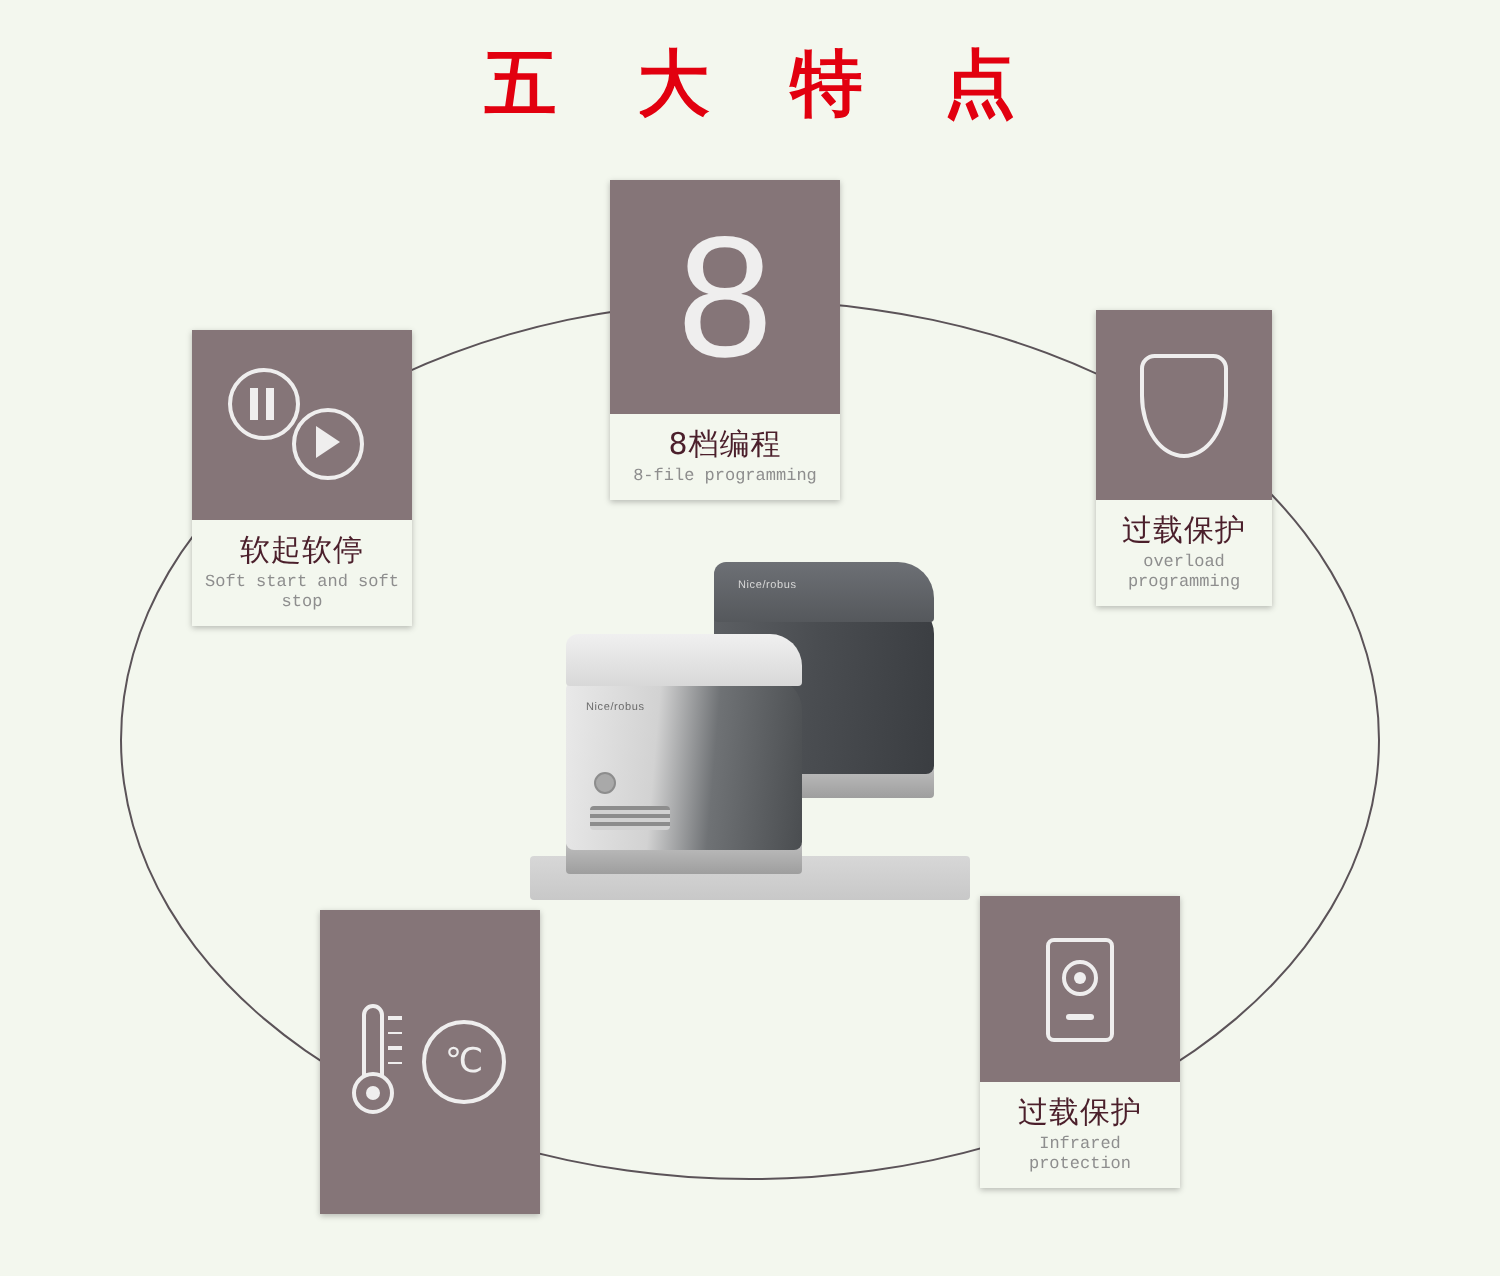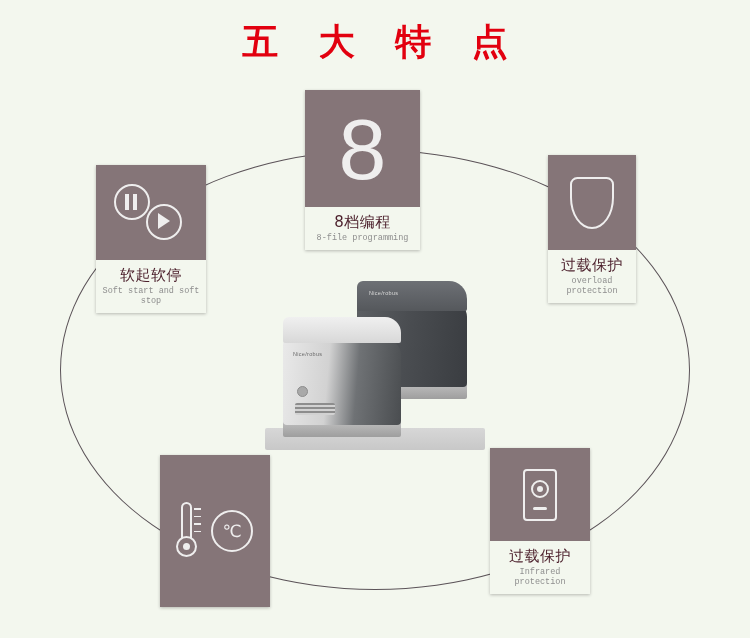--- a/index.html
+++ b/index.html
@@ -295,21 +295,21 @@
       <div class="en">Soft start and soft stop</div>
     </div>
   </div>
 
   <div class="card" id="card-overload">
     <div class="icon-area">
       <div class="shield"></div>
     </div>
     <div class="labels">
       <div class="cn">过载保护</div>
-      <div class="en">overload protection</div>
+      <div class="en">overload programming</div>
     </div>
   </div>
 
   <div class="card" id="card-temp">
     <div class="icon-area">
       <div class="thermo-wrap">
         <div class="thermo"></div>
         <div class="thermo-bulb"></div>
         <div class="thermo-ticks">
             <i></i>

